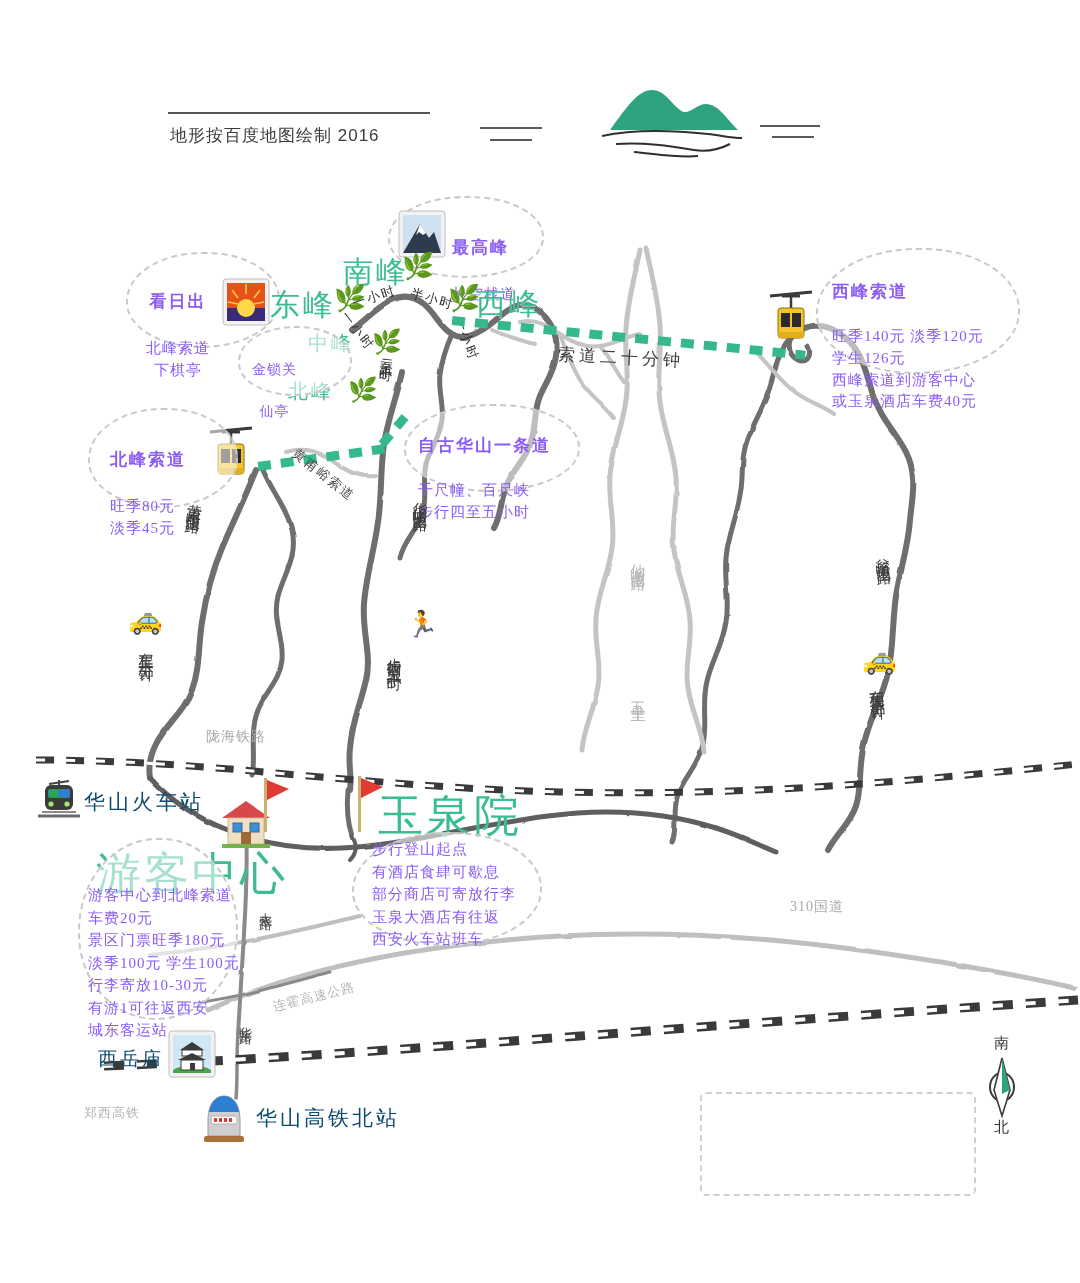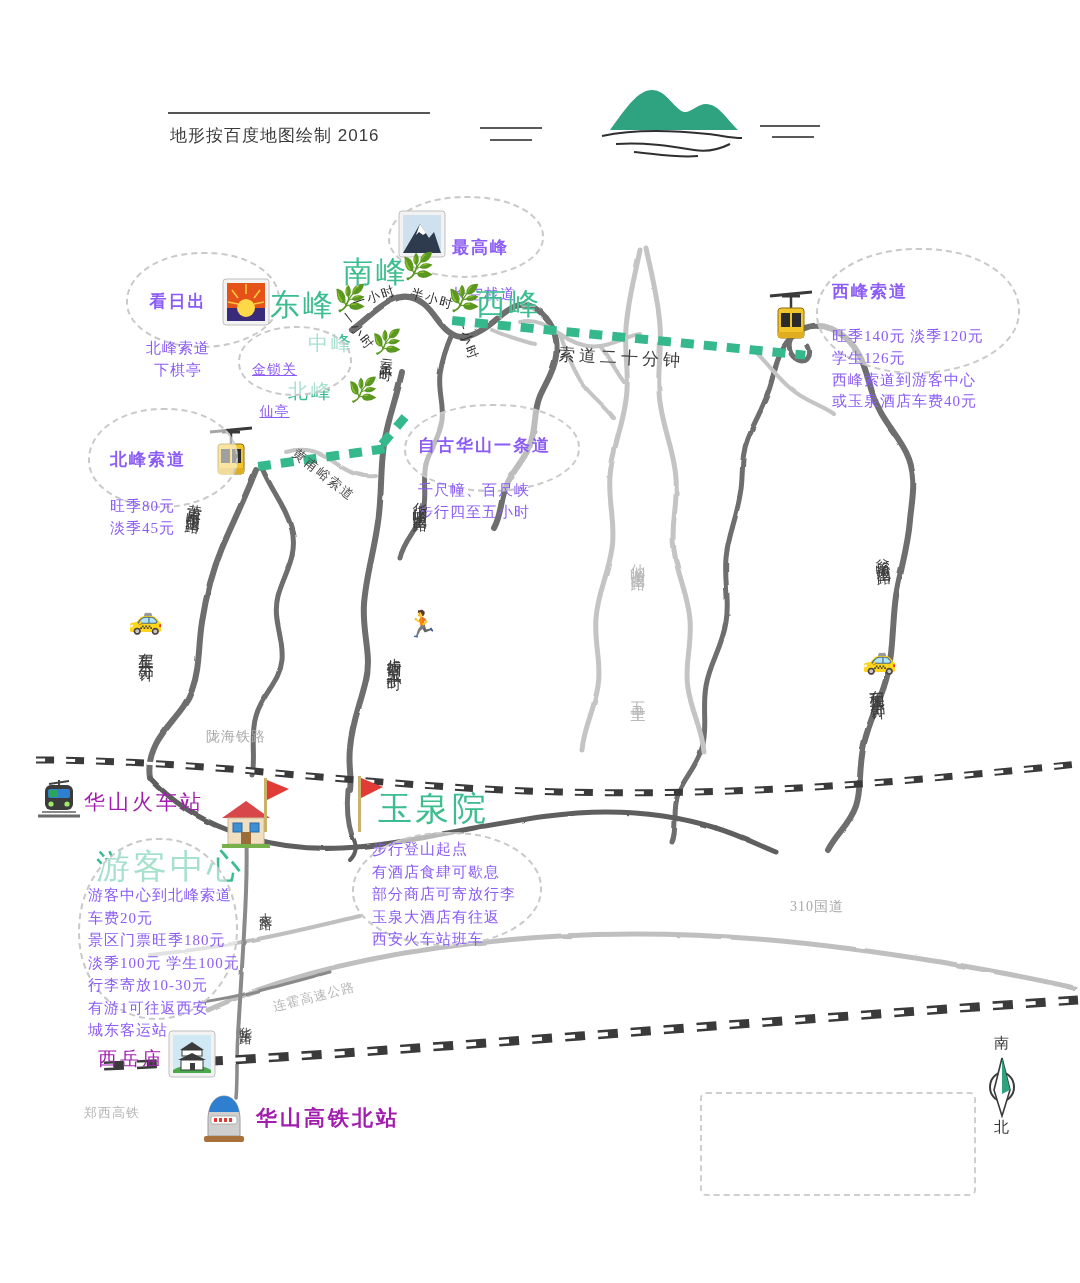--- a/index.html
+++ b/index.html
@@ -42,21 +42,21 @@
   .hw{ font-family:"Liberation Serif","DejaVu Serif",serif; }
   .peak{
     position:absolute;white-space:nowrap;
     color:#3bbd8f;font-size:30px;letter-spacing:3px;
     font-family:"Liberation Serif","DejaVu Serif",serif;
     text-shadow:0 1px 0 rgba(255,255,255,.6);
   }
   .peak.small{font-size:20px;}
   .green-big{
     position:absolute;white-space:nowrap;color:#3bbd8f;
-    font-size:34px;letter-spacing:3px;
+    font-size:45px;letter-spacing:3px;
     font-family:"Liberation Serif","DejaVu Serif",serif;
   }
   .note{
     position:absolute;color:#8b5cf6;font-size:15px;line-height:1.5;
     white-space:pre-line;letter-spacing:1px;
   }
   .note b{font-weight:600;font-size:17px;letter-spacing:2px;}
   .callout{
     position:absolute;
     border:2px dashed #c9c9c9;
@@ -69,21 +69,21 @@
   }
   .road-label.pale{color:#b9b9b9;}
   .road-label.tiny{font-size:13px;}
   .flat-label{position:absolute;white-space:nowrap;font-size:15px;color:#3c3c3c;letter-spacing:2px;}
   .flat-label.pale{color:#b5b5b5;font-size:12px;letter-spacing:1px;}
   .time-label{
     position:absolute;color:#2f2f2f;font-size:13px;letter-spacing:2px;white-space:nowrap;
   }
   .emoji{position:absolute;line-height:1;}
   .place-name{
-    position:absolute;white-space:nowrap;font-size:21px;letter-spacing:3px;color:#a21caf;text-align:right;
+    position:absolute;white-space:nowrap;font-size:21px;letter-spacing:3px;color:#0c4a6e;text-align:right;
   }
 
   
   .cable{
     position:absolute;height:9px;
     background-image:linear-gradient(90deg,#35b88c 0 13px,transparent 13px 23px);
     background-size:23px 9px;
     transform-origin:left center;
   }
   
@@ -251,21 +251,21 @@
   <div class="peak" style="left:476px;top:284px;">西峰</div>
   <span class="emoji" style="left:448px;top:286px;font-size:26px;">🌿</span>
 
   <div class="peak small" style="left:308px;top:330px;">中峰</div>
   <span class="emoji" style="left:372px;top:330px;font-size:24px;">🌿</span>
 
   <div class="peak small" style="left:288px;top:378px;">北峰</div>
   <span class="emoji" style="left:348px;top:378px;font-size:24px;">🌿</span>
 
   <div class="callout" style="left:238px;top:326px;width:110px;height:66px;"></div>
-  <div class="note hw" style="left:252px;top:338px;font-size:14px;text-align:center;text-decoration:underline;">
+  <div class="note hw" style="left:252px;top:338px;font-size:14px;text-align:center;">
     <span>金锁关</span><br>
     <span>仙亭</span>
   </div>
 
   <div class="time-label" style="left:352px;top:288px;transform:rotate(-18deg);">一小时</div>
   <div class="time-label" style="left:410px;top:290px;transform:rotate(16deg);">半小时</div>
   <div class="time-label" style="left:335px;top:322px;transform:rotate(52deg);">一小时</div>
   <div class="time-label" style="left:444px;top:330px;transform:rotate(70deg);">一小时</div>
   <div class="time-label" style="left:378px;top:350px;writing-mode:vertical-rl;text-orientation:upright;letter-spacing:2px;transform:rotate(6deg);">二至三小时</div>
 
@@ -424,21 +424,21 @@
       <rect x="13" y="22" width="26" height="8" rx="2" fill="#ffffff" stroke="#b0b0b0"></rect>
       <g fill="#e03b34">
           <rect x="16" y="24" width="3" height="4"></rect>
           <rect x="21" y="24" width="3" height="4"></rect>
           <rect x="26" y="24" width="3" height="4"></rect>
           <rect x="31" y="24" width="3" height="4"></rect>
         </g>
       <rect x="6" y="42" width="40" height="6" rx="2" fill="#a8703a"></rect>
     </svg>
   </div>
-  <div class="place-name hw" style="left:256px;top:1104px;font-weight:bold;">华山高铁北站</div>
+  <div class="place-name hw" style="left:256px;top:1104px;">华山高铁北站</div>
 
   <div class="compass-txt hw" style="left:994px;top:1034px;">南</div>
   <div class="emoji" style="left:984px;top:1056px;width:36px;height:62px;">
     <svg width="36" height="62" viewBox="0 0 36 62">
       <ellipse cx="18" cy="31" rx="12" ry="14" fill="none" stroke="#3b3b3b" stroke-width="2"></ellipse>
       <path d="M18,2 L26,34 L18,60 L10,34 Z" fill="#ffffff" stroke="#3b3b3b" stroke-width="1.6"></path>
       <path d="M18,2 L26,34 L18,38 Z" fill="#2fa27f"></path>
     </svg>
   </div>
   <div class="compass-txt hw" style="left:994px;top:1118px;">北</div>

